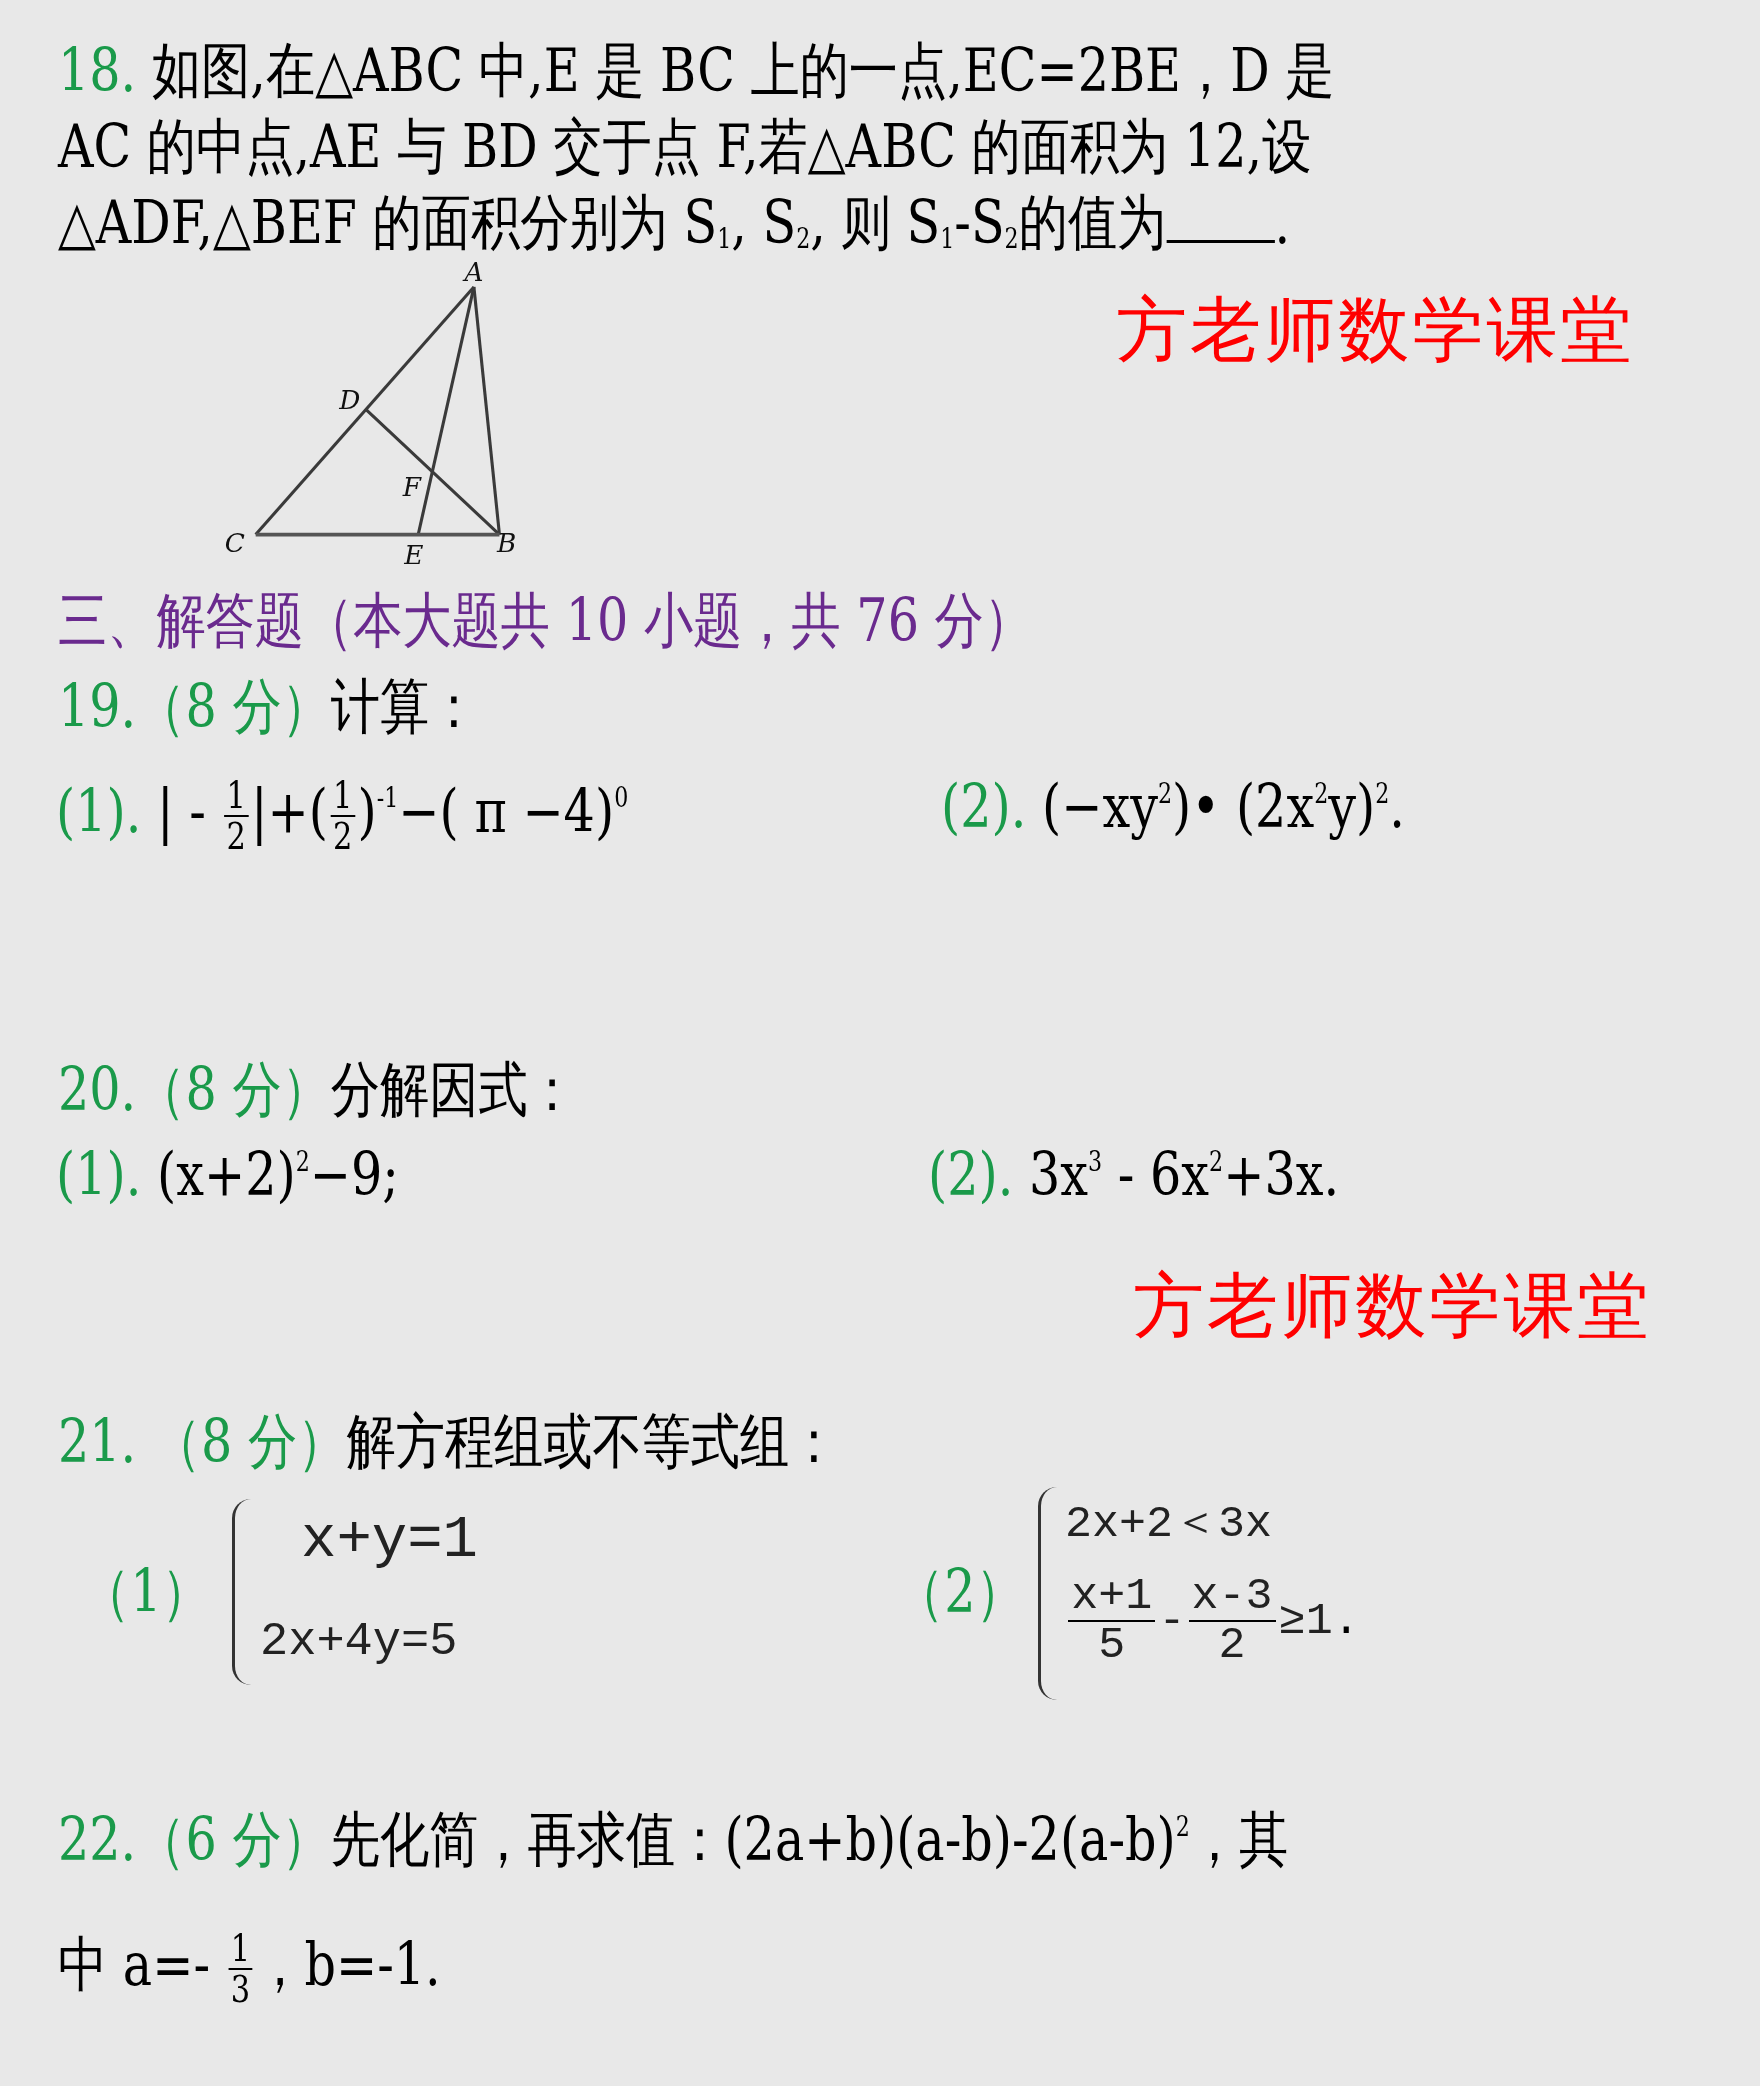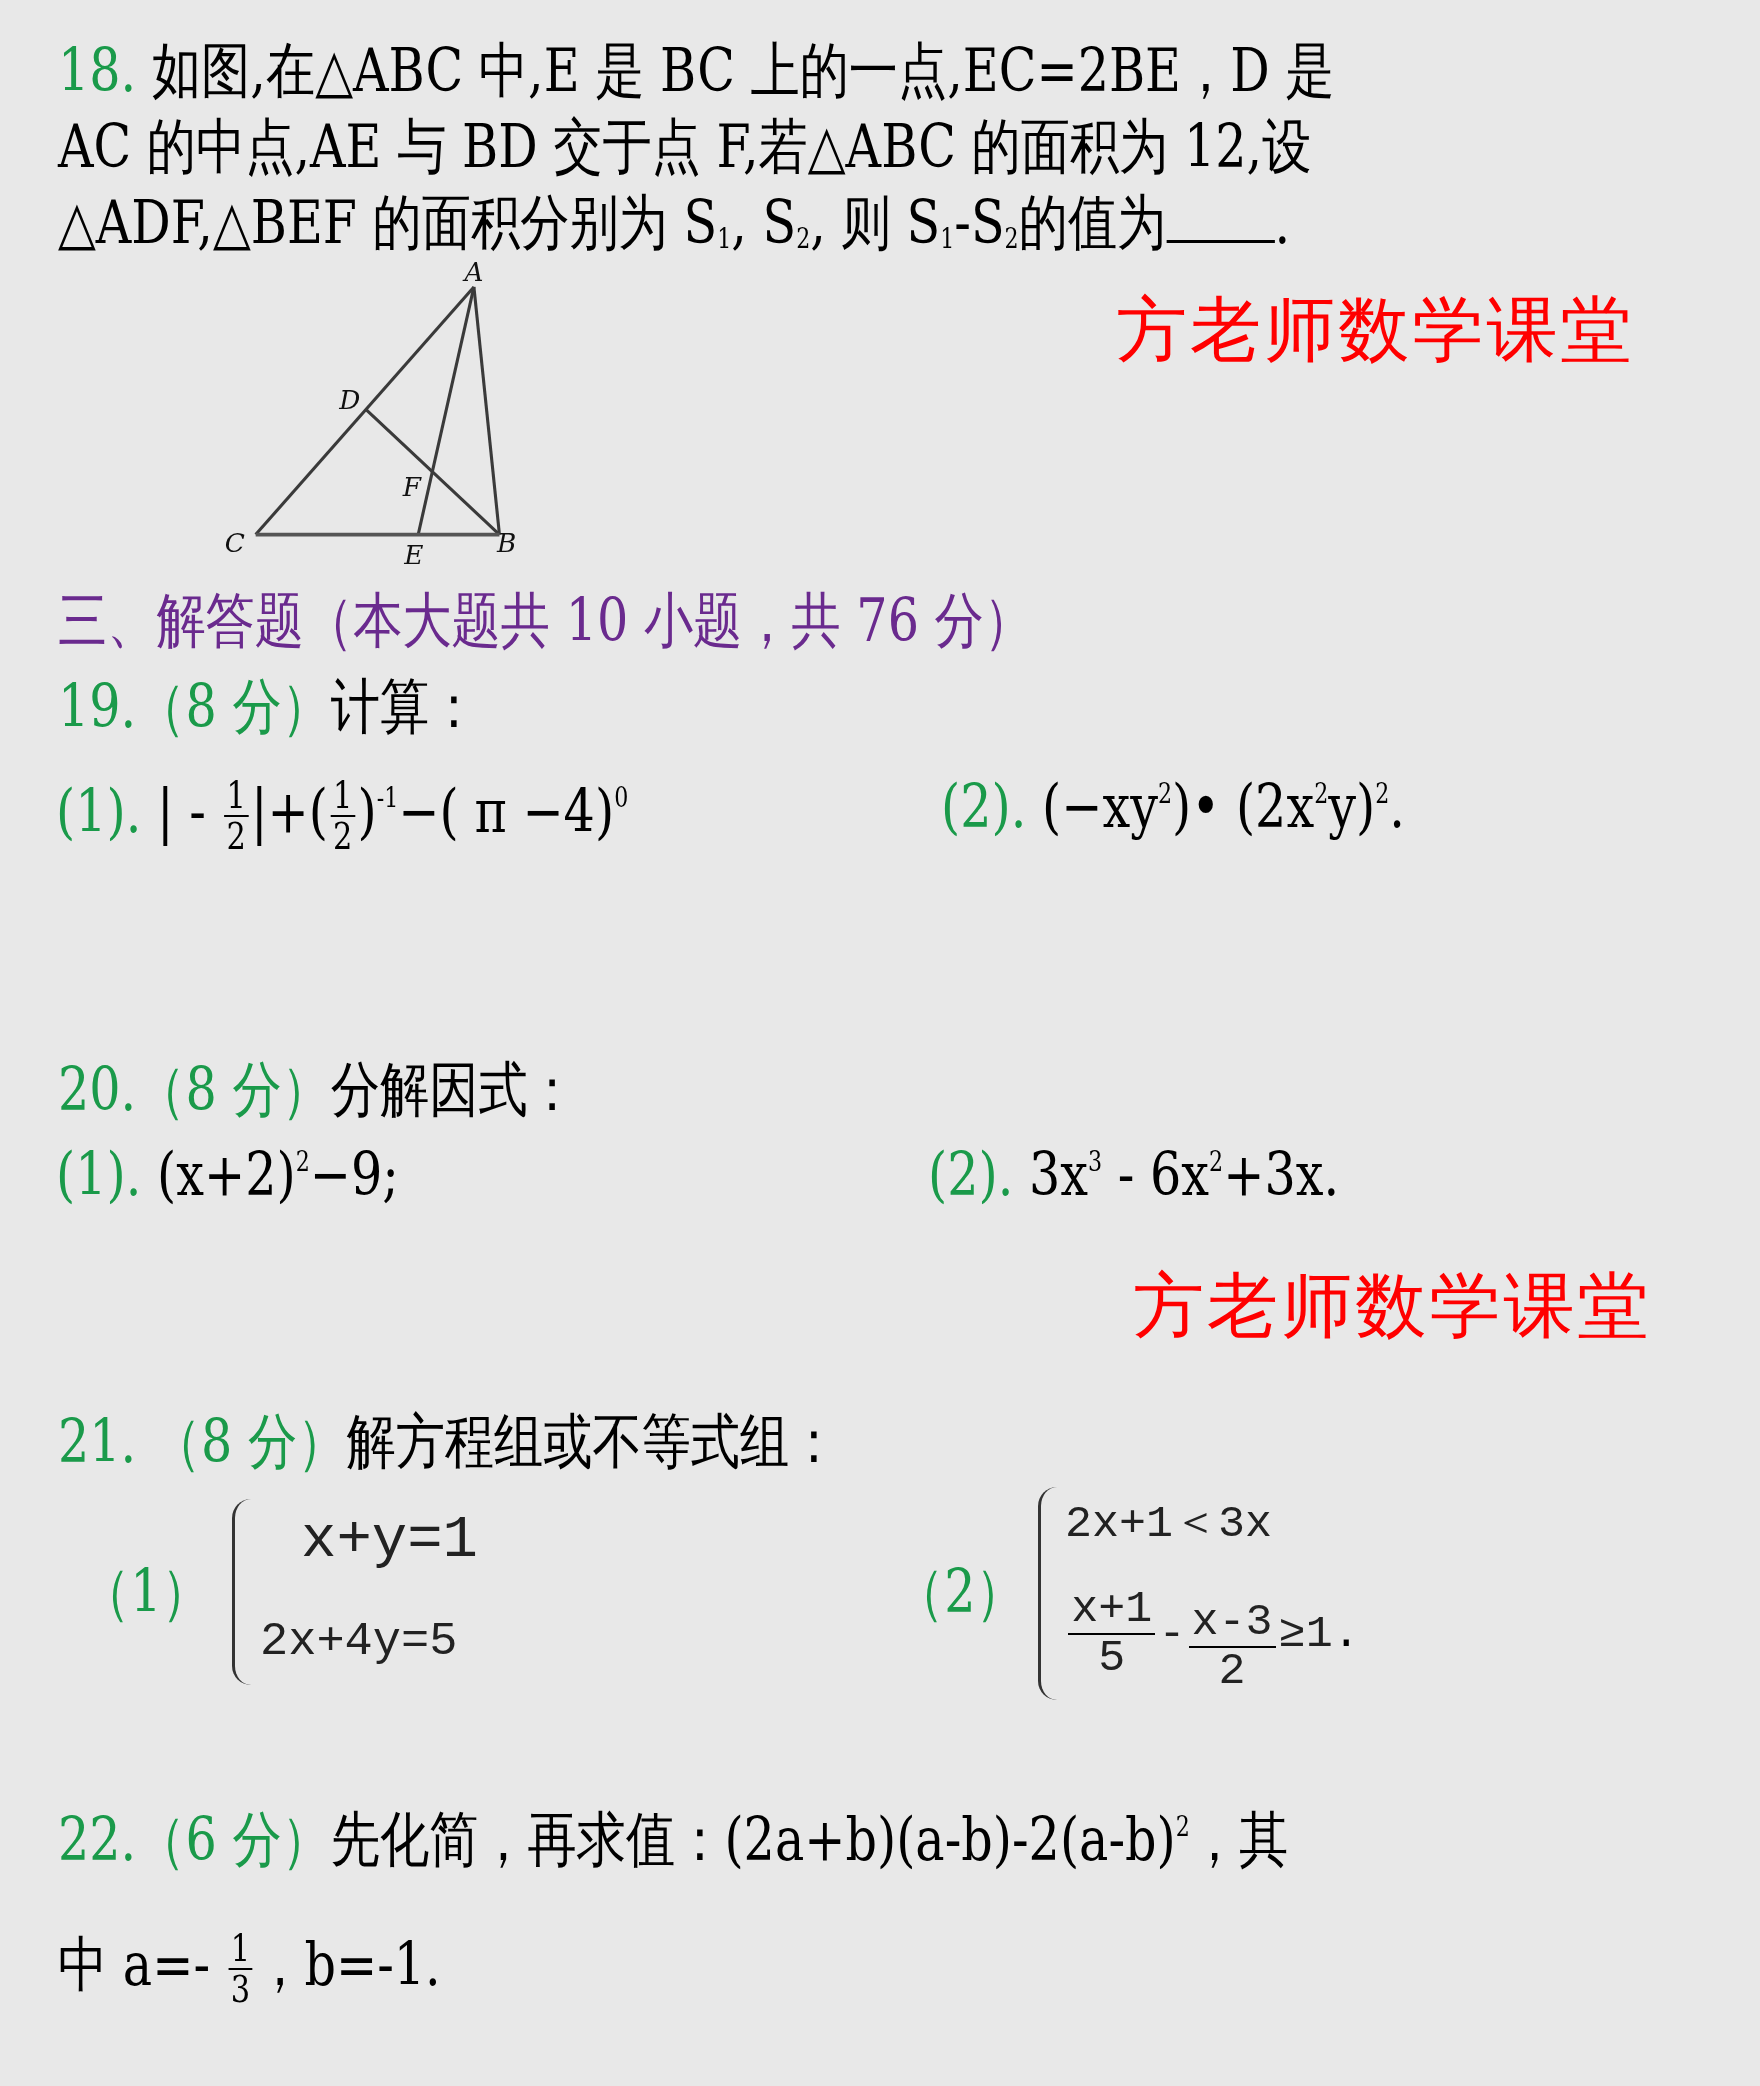--- a/index.html
+++ b/index.html
@@ -90,28 +90,28 @@
 <div class="abs line" style="left:58px; top:1411px;">
   <span class="green">21.  （8 分）</span><span>解方程组或不等式组：</span>
 </div>
 <div class="abs line green" style="left:81px; top:1561px;">（1）</div>
 <div class="brace" style="left:232px; top:1499px; width:15.5px; height:186px;"></div>
 <div class="sys" style="left:271px; top:1507px; font-size:59px;margin-left:30px;">x+y=1</div>
 <div class="sys" style="left:260px; top:1615px; font-size:47px;">2x+4y=5</div>
 
 <div class="abs line green" style="left:895px; top:1561px;">（2）</div>
 <div class="brace" style="left:1038px; top:1487px; width:15.5px; height:213px;"></div>
-<div class="sys" style="left:1065px; top:1491px; font-size:45px;">2x+1＜3x</div>
+<div class="sys" style="left:1065px; top:1491px; font-size:45px;">2x+2＜3x</div>
 <div class="sys" style="left:1065px; top:1573px; font-size:45px; display:flex; align-items:center;">
   <span class="frac" style="font-size:45px;">
       <span class="num">x+1</span>
       <span>5</span>
     </span>
   <span>-</span>
-  <span class="frac" style="font-size:45px;margin-top:26px;">
+  <span class="frac" style="font-size:45px;">
       <span class="num">x-3</span>
       <span>2</span>
     </span>
   <span>≥1</span>
   <span style="color:#000;">.</span>
 </div>
 
 <div class="abs line" style="left:58px; top:1809px;">
   <span class="green">22.（6 分）</span><span>先化简，再求值：(2a+b)(a-b)-2(a-b)</span><sup>2</sup><span>，其</span>
 </div>

